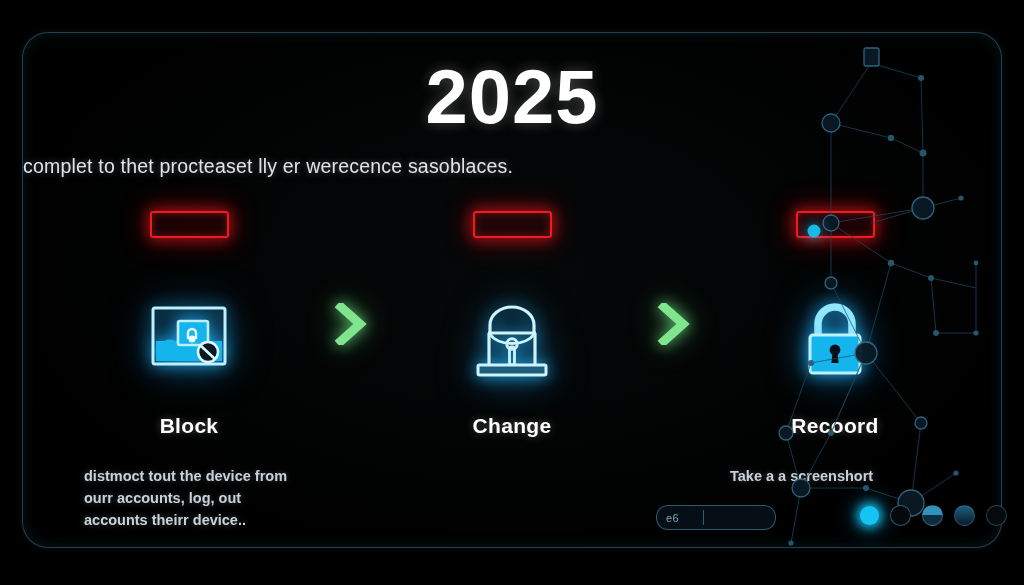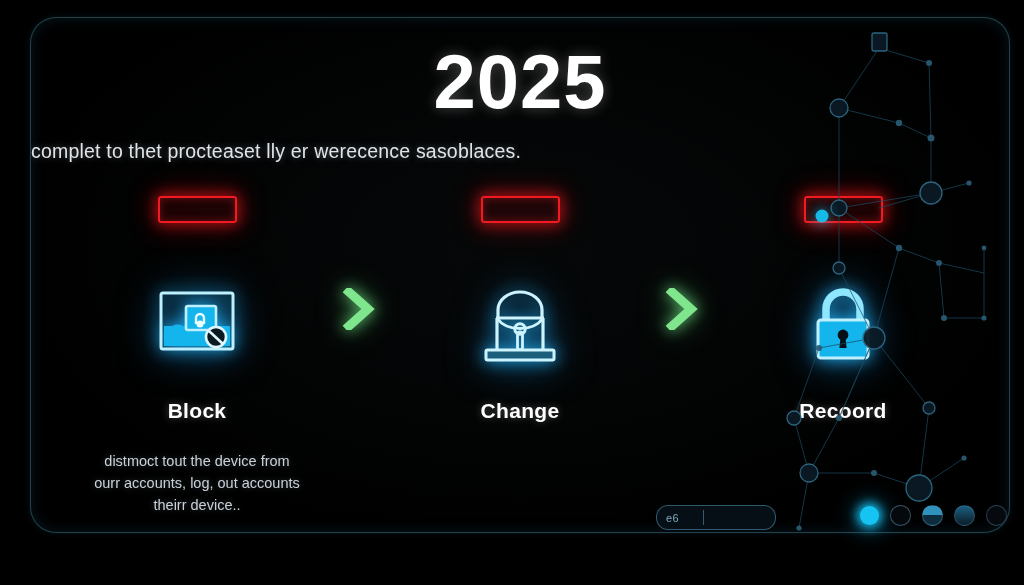--- a/index.html
+++ b/index.html
@@ -2,27 +2,26 @@
 <html><head>
 <meta charset="utf-8">
 <style>
   html,body{margin:0;padding:0;background:#000;}
   body{width:1024px;height:585px;overflow:hidden;font-family:"Liberation Sans",sans-serif;}
 
   #stage{position:relative;width:1024px;height:585px;background:#000000;overflow:hidden;}
 
   
   #frame{
-    position:absolute;left:22px;top:17px;width:978px;height:514px;
+    position:absolute;left:22px;top:32px;width:978px;height:514px;
     border:1.4px solid rgba(60,120,140,0.55);
     border-radius:26px;
     box-shadow:0 0 14px rgba(30,90,120,0.25) inset, 0 0 6px rgba(40,110,140,0.18);
     background:radial-gradient(ellipse at 50% 45%, #060809 0%, #000000 78%);
     overflow:hidden;
-    margin-left:8px;
   }
 
   
   #title{
     position:absolute;left:0;right:0;top:26px;text-align:center;
     color:#ffffff;font-size:76px;font-weight:bold;letter-spacing:1px;
     line-height:1;
     text-shadow:0 0 14px rgba(255,255,255,0.28);
   }
   #subtitle{
@@ -49,22 +48,22 @@
   .iconwrap{
     height:104px;margin-top:48px;display:flex;align-items:center;justify-content:center;
   }
   .icon-glow{filter:drop-shadow(0 0 8px rgba(35,185,255,0.85)) drop-shadow(0 0 18px rgba(20,150,230,0.55));}
 
   .steptitle{
     margin-top:24px;color:#ffffff;font-size:21px;font-weight:bold;letter-spacing:0.3px;
     text-shadow:0 0 9px rgba(255,255,255,0.3);
   }
   .stepbody{
-    margin-top:27px;color:#c9d2d9;font-size:14.5px;font-weight:400;line-height:1.52;
-    text-align:center;width:210px;
+    margin-top:27px;color:#c9d2d9;font-size:14.5px;font-weight:700;line-height:1.52;
+    width:210px;
     text-shadow:0 0 6px rgba(190,215,235,0.3);
   }
 
   
   .chev{
     width:58px;display:flex;align-items:flex-start;justify-content:center;
     padding-top:92px;
   }
   .chev svg{filter:drop-shadow(0 0 7px rgba(120,235,140,0.8)) drop-shadow(0 0 14px rgba(80,210,110,0.45));}
 
@@ -154,20 +153,21 @@
         <div class="redbox"></div>
         <div class="iconwrap">
           <svg class="icon-glow" width="66" height="80" viewBox="0 0 66 80">
             <path d="M16 38 V26 a17 17 0 0 1 34 0 V38" fill="none" stroke="#8fe6ff" stroke-width="7.5"></path>
             <rect x="8" y="37" width="50" height="38" rx="3" fill="#14b4ec" stroke="#bdf0ff" stroke-width="3"></rect>
             <circle cx="33" cy="52" r="5.4" fill="#041018"></circle>
             <path d="M30.6 54 h4.8 l1.2 11 h-7.2 z" fill="#041018"></path>
           </svg>
         </div>
         <div class="steptitle">Recoord</div>
+        <div class="stepbody">Take a a screenshort</div>
       </div>
 
     </div>
 
     <svg id="netgraph" viewBox="0 0 230 514">
       <g stroke="#1d4d63" stroke-width="0.9" fill="none" opacity="0.85">
         <path d="M100 30 L60 90 L60 190 L120 230 L95 320 L60 400 L30 455"></path>
         <path d="M100 30 L150 45 L152 120 L152 175 L100 190"></path>
         <path d="M60 90 L120 105 L152 120"></path>
         <path d="M60 190 L152 175"></path>

